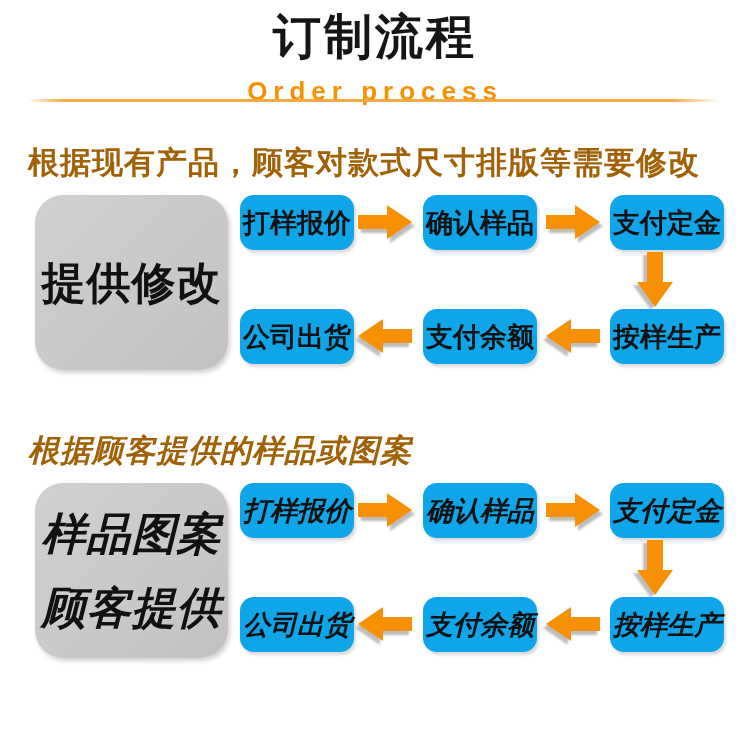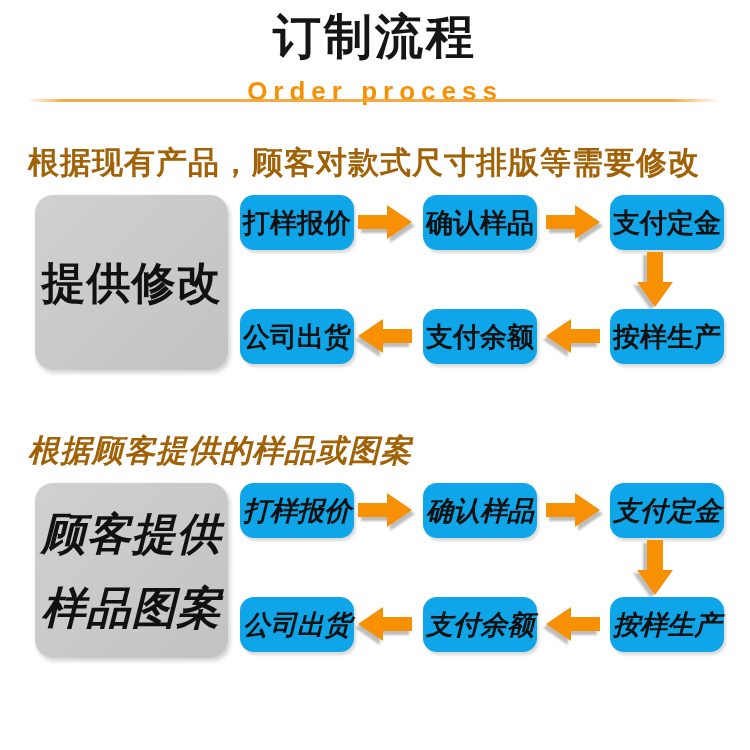--- a/index.html
+++ b/index.html
@@ -26,21 +26,21 @@
   .section { position:absolute; left:0; width:750px; height:250px; }
   #sec1 { top:120px; }
   #sec2 { top:408px;font-style:italic; }
   .sec-heading {
     position:absolute; left:28px; top:0; font-size:31px; font-weight:900;
     color:#a16207; line-height:40px; letter-spacing:1px; white-space:nowrap;margin-top:23px;
   }
   .bigbox {
     position:absolute; left:35px; top:75px; width:193px; height:175px;
     background:linear-gradient(135deg,#d0d0d0 0%,#c7c7c7 70%,#c2c2c2 100%);
-    border-radius:18px; box-shadow:2px 3px 4px rgba(0,0,0,.18);
+    border-radius:28px; box-shadow:2px 3px 4px rgba(0,0,0,.18);
     display:flex; flex-direction:column; align-items:center; justify-content:center;
     row-gap:30px;
   }
   .bigbox .bigline {
     font-size:44px; font-weight:900; color:#111; line-height:1; letter-spacing:1px;
     white-space:nowrap;
   }
   .cell {
     position:absolute; width:114px; height:55px; background:#0ea5e9; border-radius:14px;
     display:flex; align-items:center; justify-content:center;
@@ -106,22 +106,22 @@
           <path d="M54 13 H25 V3 L0 20 L25 37 V27 H54 Z" fill="#F79103"></path>
         </svg>
     </div>
     <div class="cell r2 c3">按样生产</div>
   </div>
 
   <div class="section" id="sec2">
     <div class="sec-heading">根据顾客提供的样品或图案</div>
 
     <div class="bigbox">
+      <div class="bigline">样品图案</div>
       <div class="bigline">顾客提供</div>
-      <div class="bigline">样品图案</div>
     </div>
 
     <div class="cell r1 c1">打样报价</div>
     <div class="arrow right ar1">
       <svg width="54" height="40" viewBox="0 0 54 40">
           <path d="M0 13 H29 V3 L54 20 L29 37 V27 H0 Z" fill="#F79103"></path>
         </svg>
     </div>
     <div class="cell r1 c2">确认样品</div>
     <div class="arrow right ar2">

